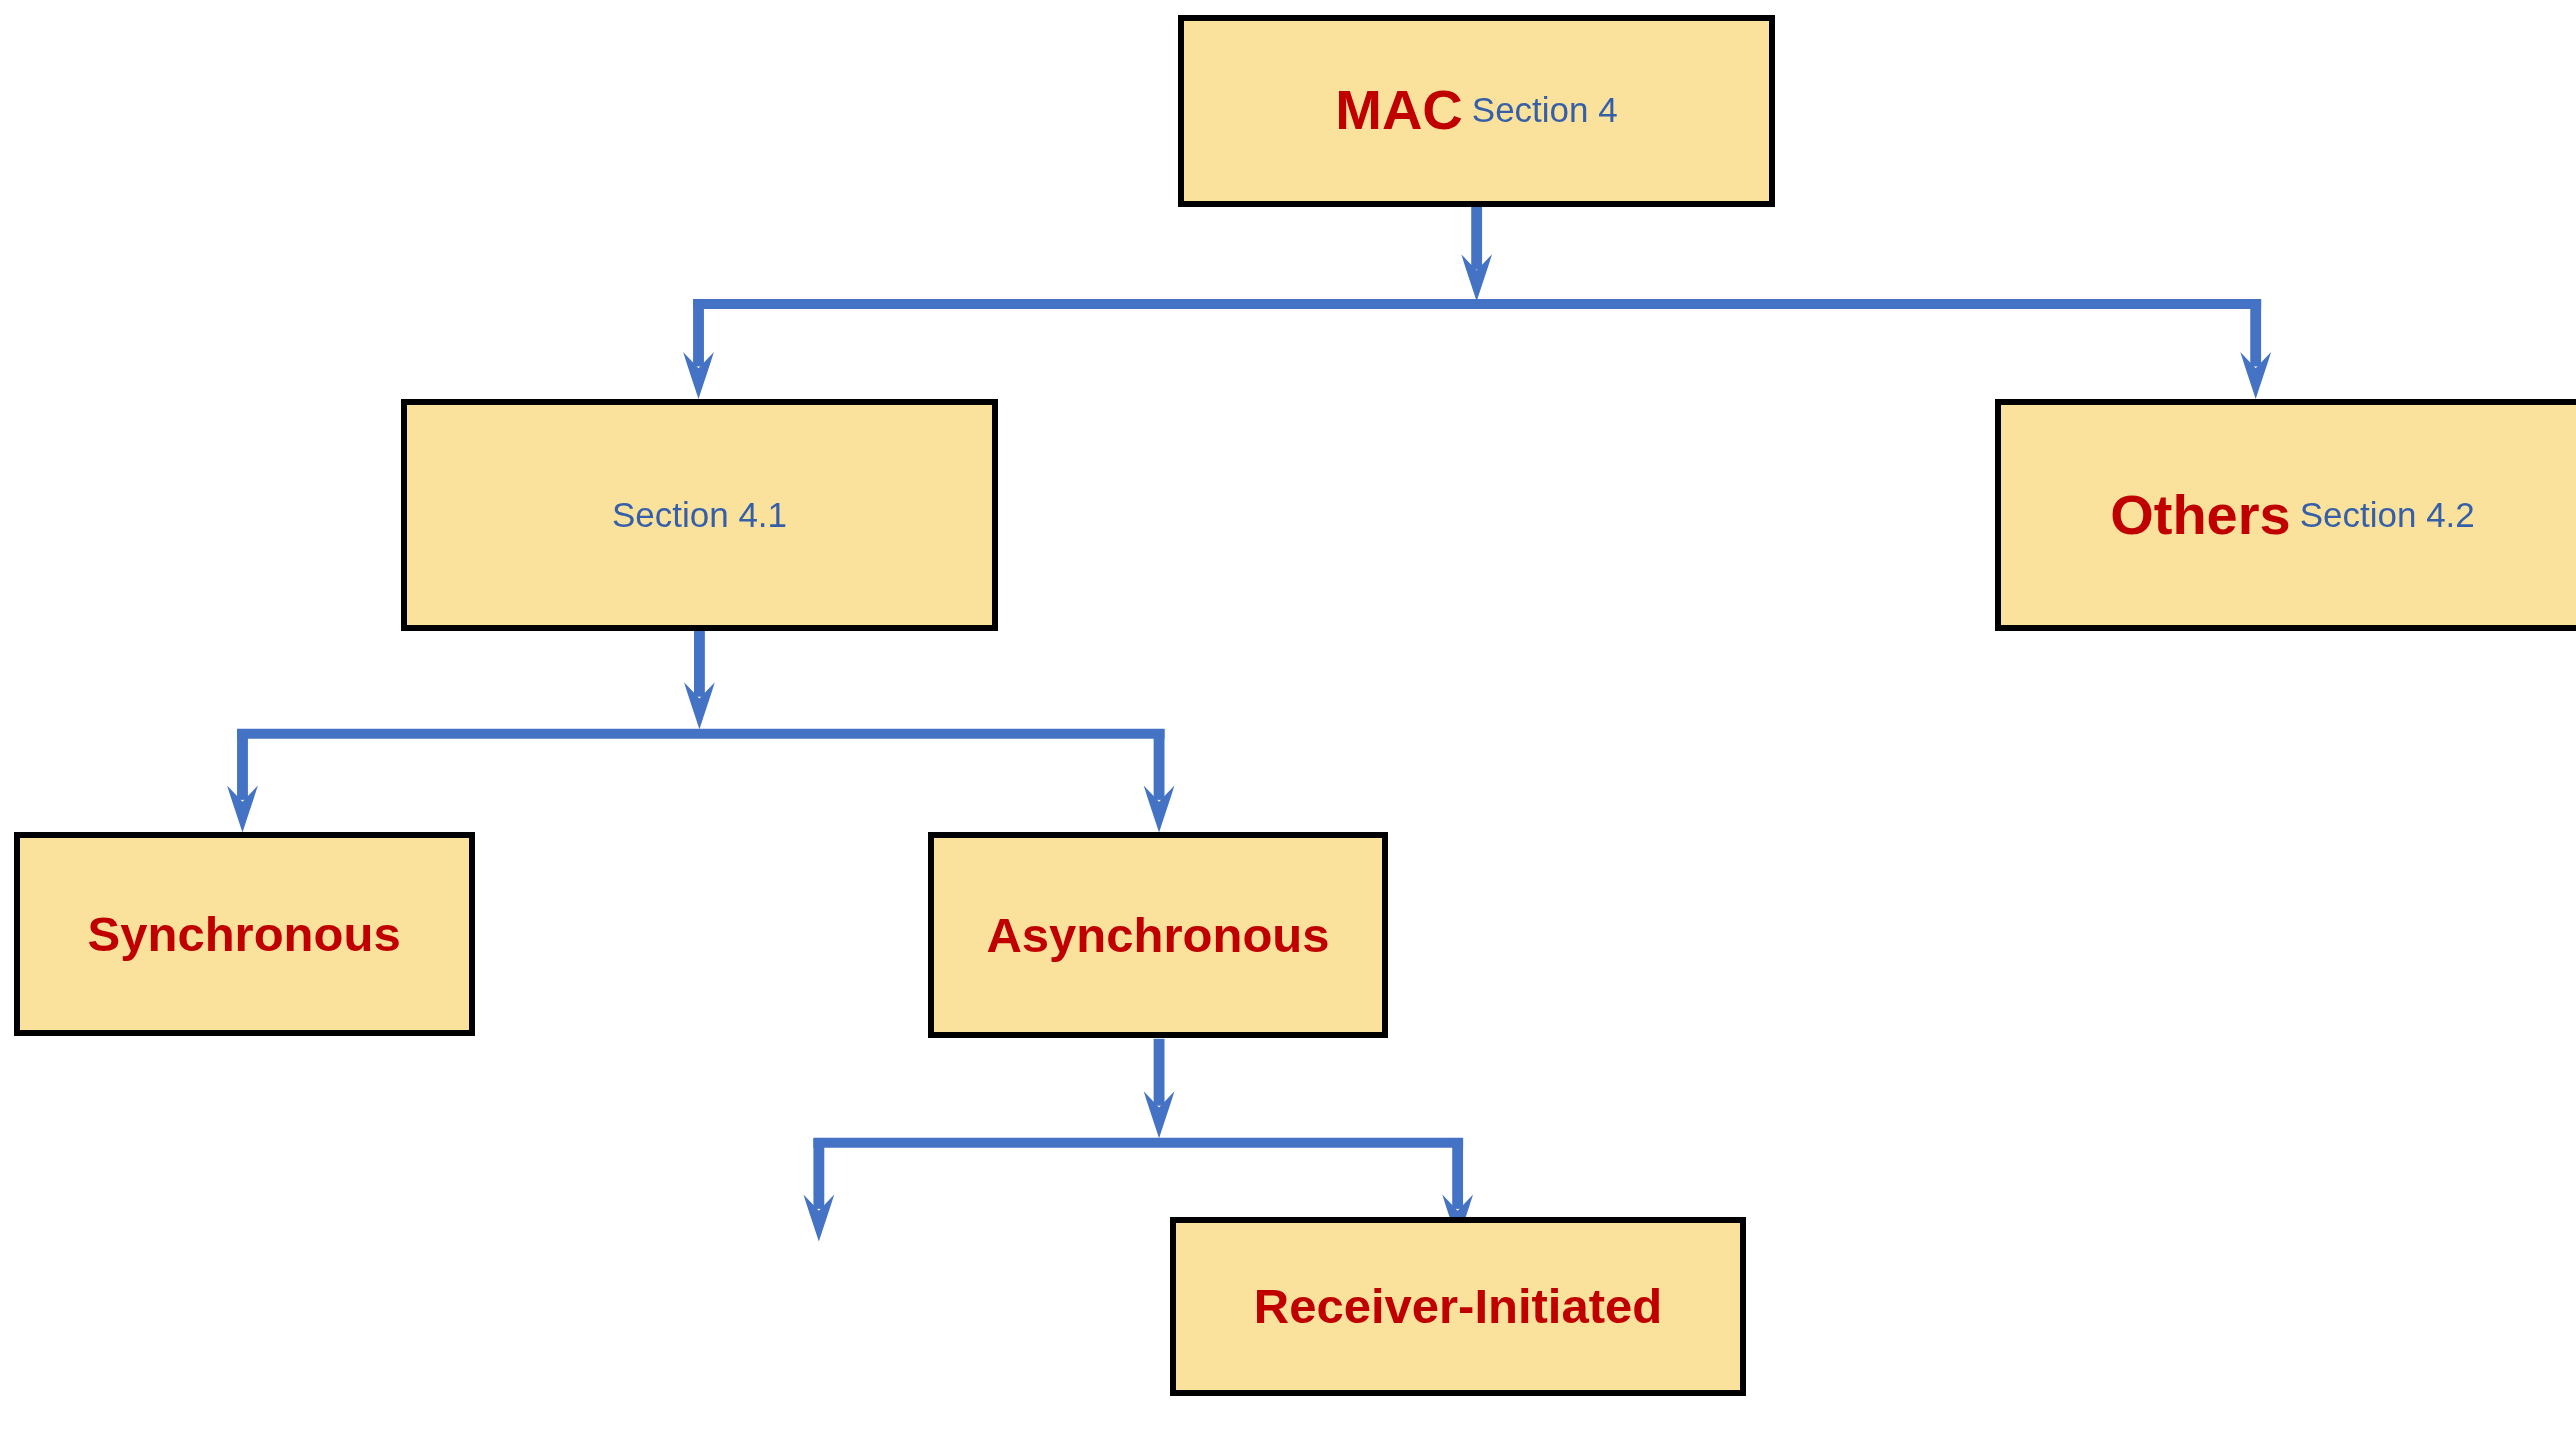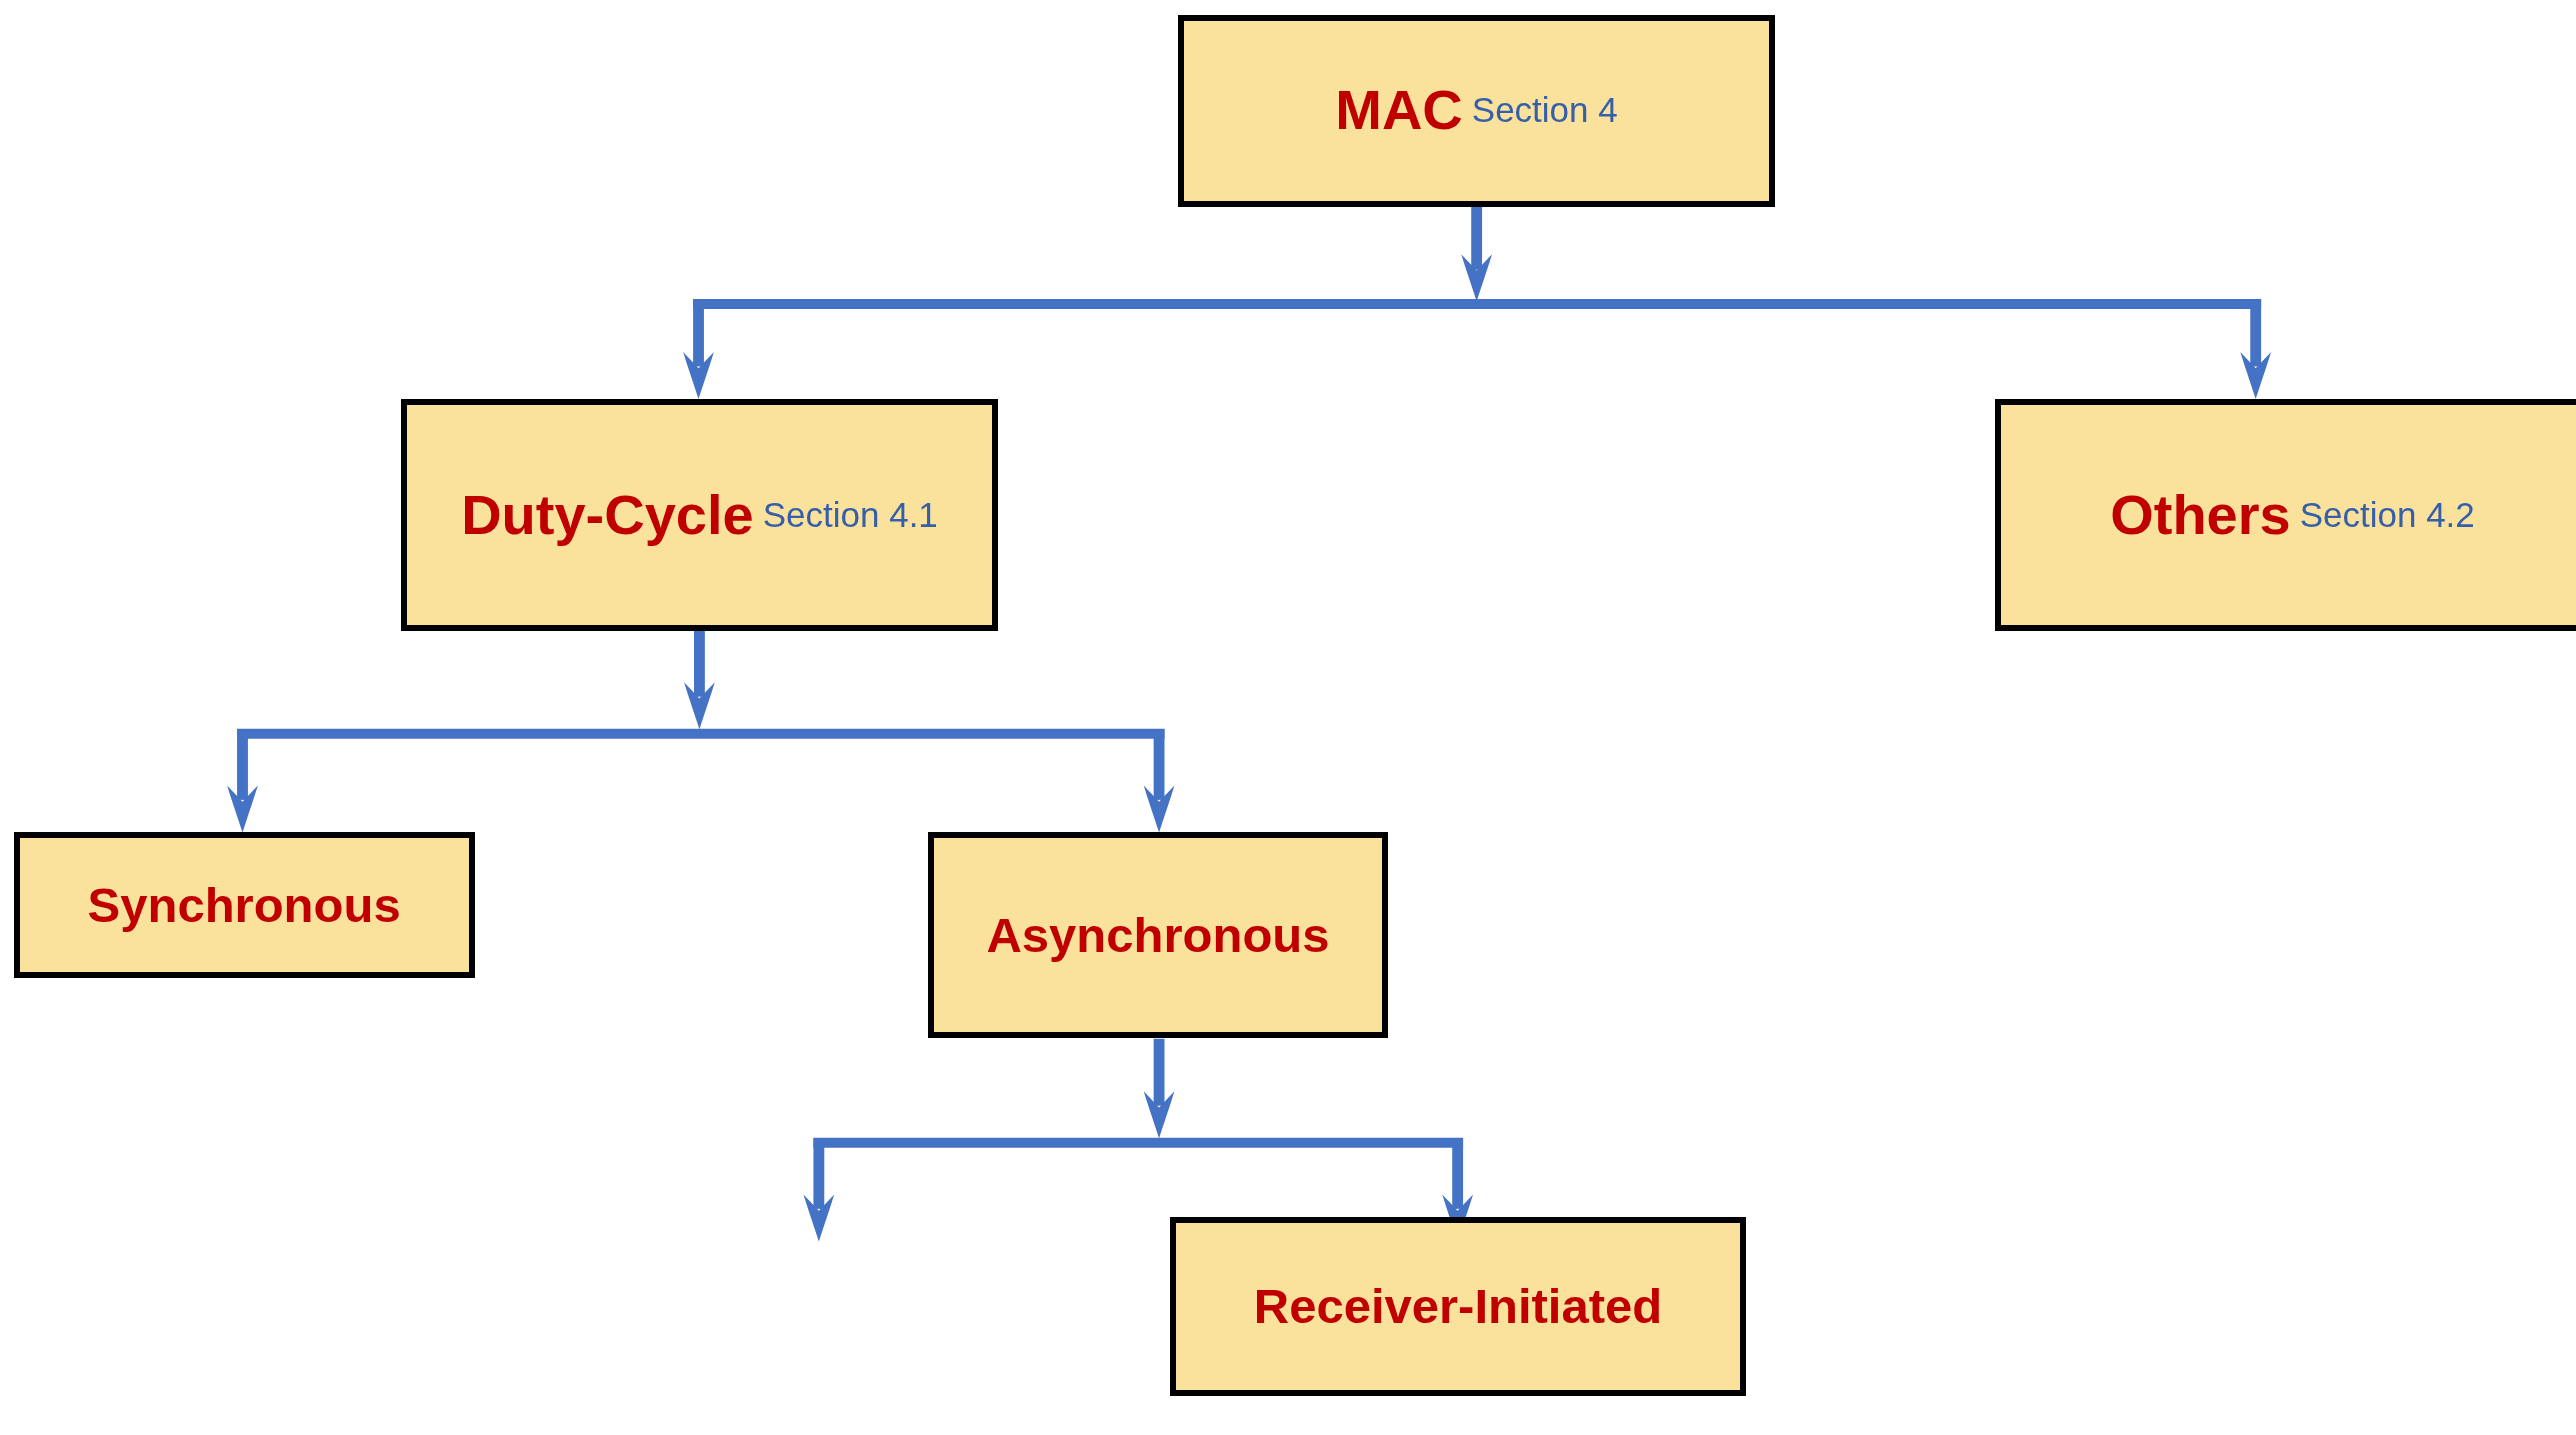--- a/index.html
+++ b/index.html
@@ -56,21 +56,21 @@
     font-weight: 400;
     font-size: 35px;
     line-height: 1.05;
   }
   .node--leaf .node-title { font-size: 49px; }
 
   
   .node--mac   { left: 1178px; top:   14.5px; width: 597px; height: 192px; }
   .node--duty  { left:  401px; top:  399px; width: 597px; height: 232px; }
   .node--others{ left: 1958px; top:  399px; width: 595px; height: 232px; margin-left: 37px; }
-  .node--sync  { left:   13.6px; top:  832px; width: 461px; height: 146px; }
+  .node--sync  { left:   13.6px; top:  832px; width: 461px; height: 204px; }
   .node--async { left: 928px; top:  832px; width: 460px; height: 206px; }
   .node--tx    { left:  534px; top: 1241px; width: 570px; height: 179px; }
   .node--rx    { left: 1170px; top: 1217px; width: 576px; height: 179px; }
 </style>
 </head>
 <body>
 
 <div class="canvas">
 
   <svg class="connectors" viewBox="0 0 2847 1587" xmlns="http://www.w3.org/2000/svg">
@@ -109,21 +109,20 @@
       <use href="#ah" class="ahead" transform="translate(1611,1372)"></use>
     </g>
   </svg>
 
   <div class="node node--mac">
     <div class="node-title">MAC</div>
     <div class="node-section">Section 4</div>
   </div>
 
   <div class="node node--duty">
-    <div class="node-title">Duty-Cycle</div>
     <div class="node-section">Section 4.1</div>
   </div>
 
   <div class="node node--others">
     <div class="node-title">Others</div>
     <div class="node-section">Section 4.2</div>
   </div>
 
   <div class="node node--leaf node--sync">
     <div class="node-title">Synchronous</div>

